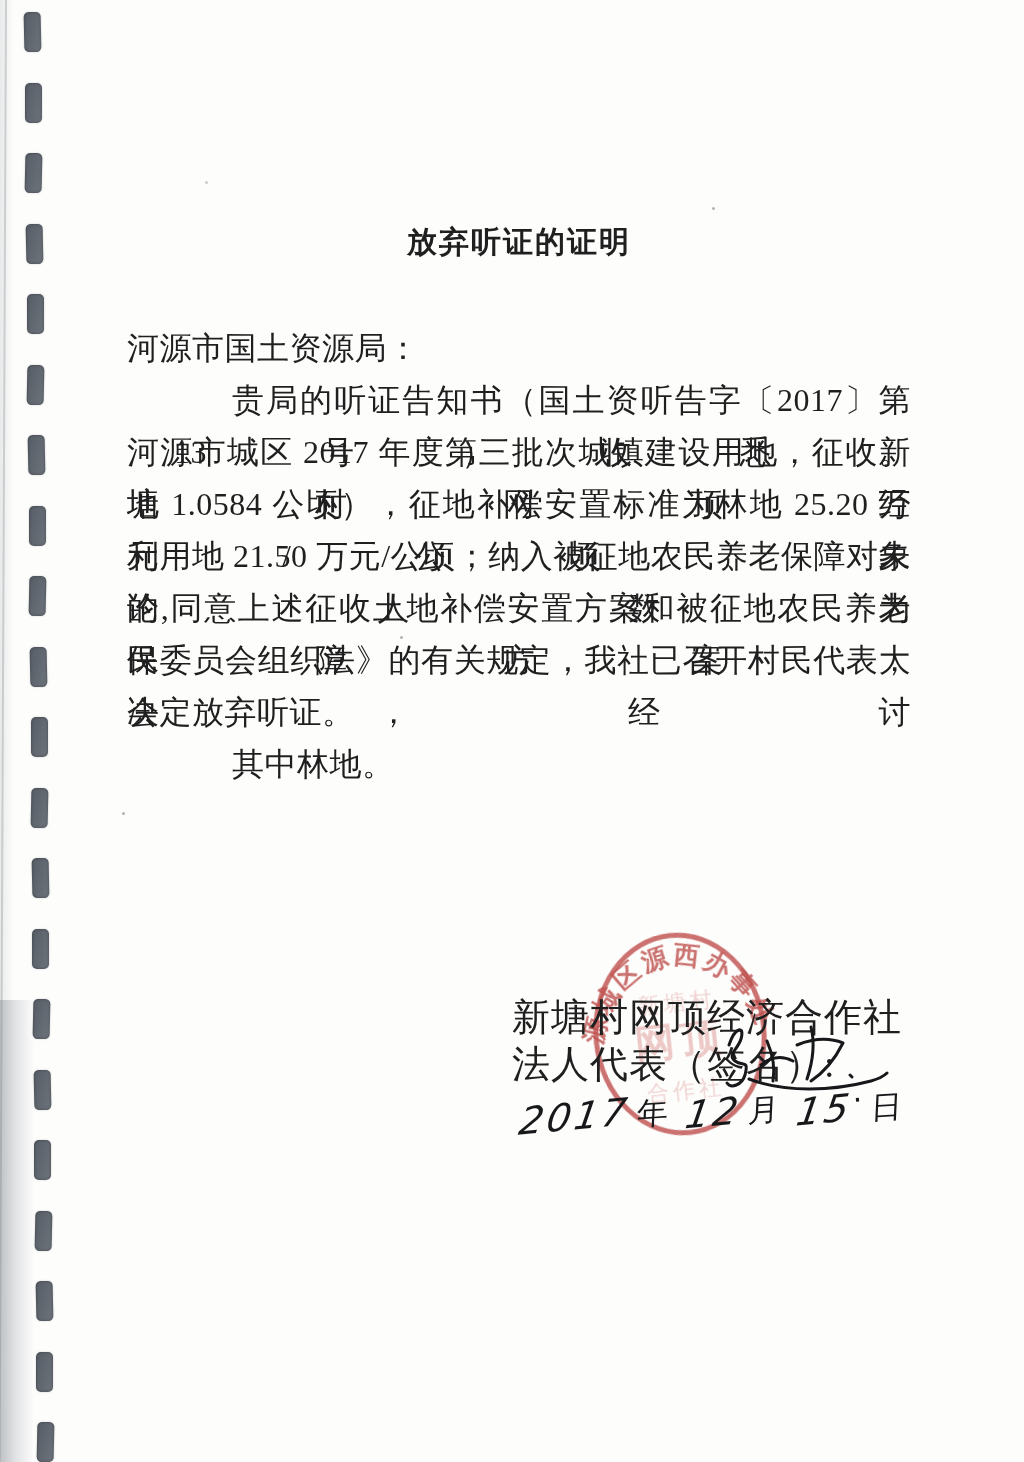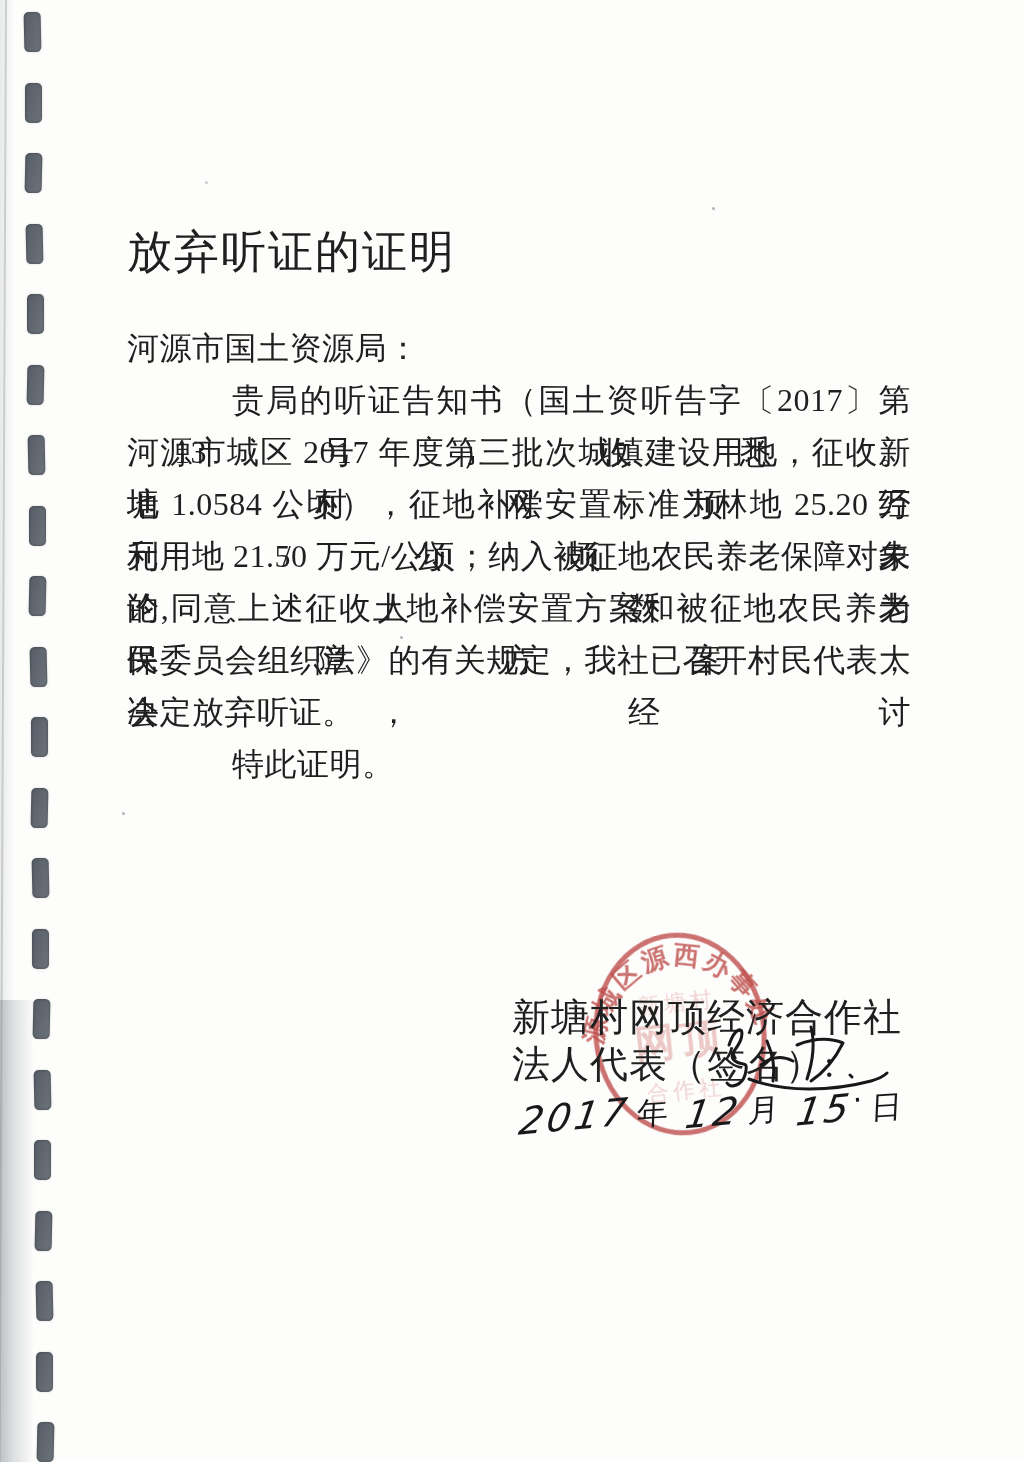--- a/index.html
+++ b/index.html
@@ -24,21 +24,21 @@
   }
   .edge-shade-bottom{
     position:absolute;left:0;top:1000px;width:34px;height:462px;
     background:linear-gradient(to right,rgba(150,155,162,.50),rgba(150,155,162,0));
   }
   .speck{position:absolute;width:3px;height:3px;border-radius:50%;background:#9aa0a6;opacity:.8;}
 
   
   .doc-title{
     position:absolute;top:222px;left:127px;width:784px;
-    font-size:45px;font-weight:normal;letter-spacing:2px;
+    text-align:center;font-size:30px;font-weight:bold;letter-spacing:2px;
     z-index:3;
   }
   
   .body-block{position:absolute;top:322px;left:127px;width:784px;z-index:3;}
   .line{height:52px;line-height:52px;font-size:32px;letter-spacing:.5px;}
   .jf{text-align:justify;text-align-last:justify;}
   .ind{text-indent:58px;margin-left:47px;}
 
   
   .sig-block{position:absolute;left:512px;top:994px;z-index:4;}
@@ -123,21 +123,21 @@
 
   <div class="body-block">
     <div class="line">河源市国土资源局：</div>
     <div class="line jf ind">贵局的听证告知书（国土资听告字〔2017〕第 13 号）收悉。</div>
     <div class="line jf">河源市城区 2017 年度第三批次城镇建设用地，征收新塘村网顶经</div>
     <div class="line jf">地 1.0584 公顷），征地补偿安置标准为林地 25.20 万元/公顷、未</div>
     <div class="line jf">利用地 21.50 万元/公顷；纳入被征地农民养老保障对象的人数为</div>
     <div class="line jf">论,同意上述征收土地补偿安置方案和被征地农民养老保障方案，</div>
     <div class="line jf">民委员会组织法》的有关规定，我社已召开村民代表大会，经讨</div>
     <div class="line">决定放弃听证。</div>
-    <div class="line ind">特此证明。</div>
+    <div class="line ind">其中林地。</div>
   </div>
 
   <div class="sig-block">
     <div class="sig-line">新塘村网顶经济合作社</div>
     <div class="sig-line">法人代表（签名）:</div>
   </div>
 
   <svg class="sign-svg" width="180" height="80" viewBox="0 0 180 80">
     <path d="M14,30 C20,12 30,10 26,24 C23,34 12,40 20,46 C28,52 34,44 30,60 C27,70 16,74 12,68"></path>
     <path d="M52,26 C58,40 60,54 58,66"></path>

